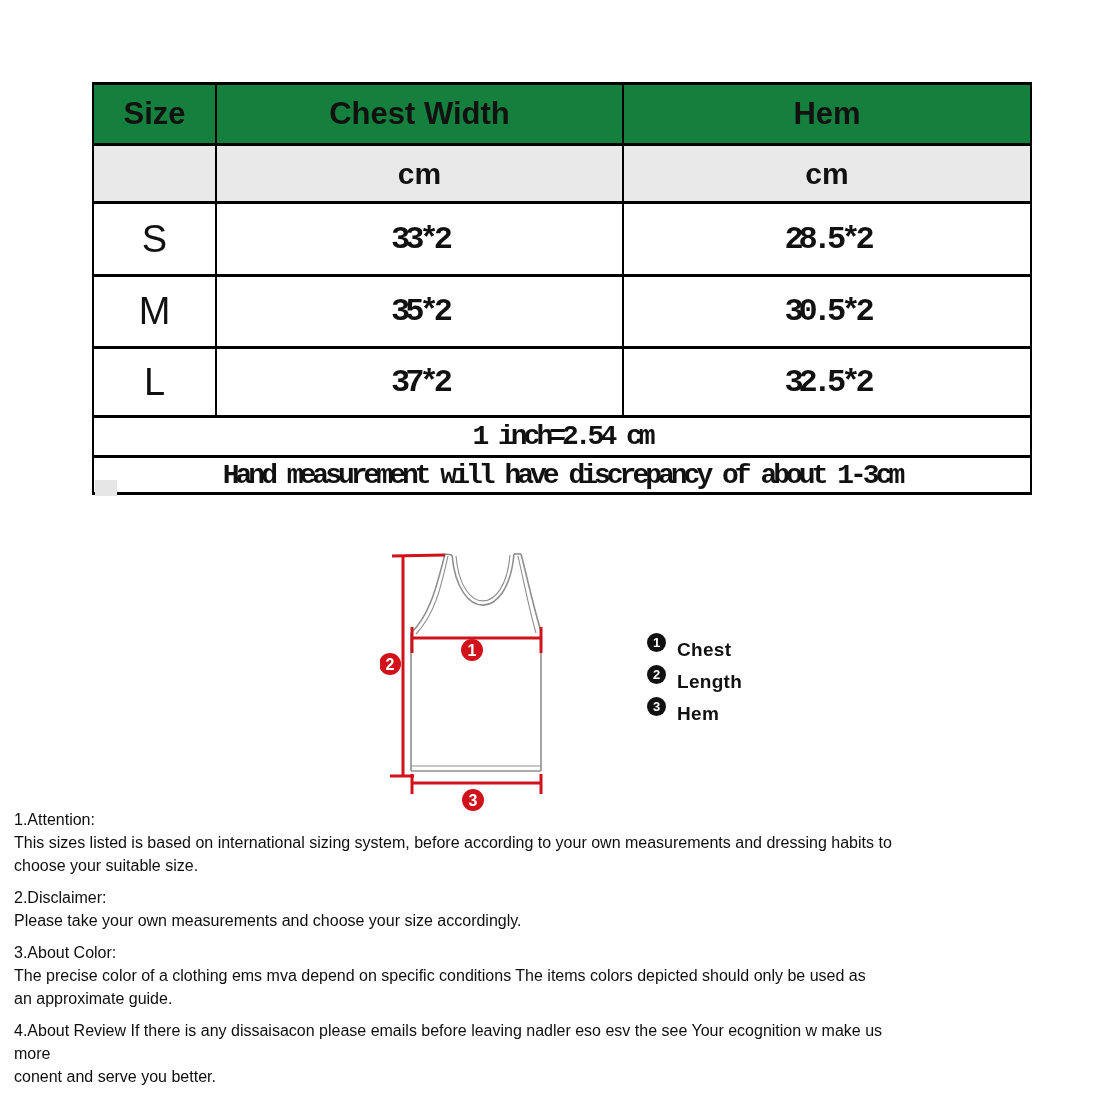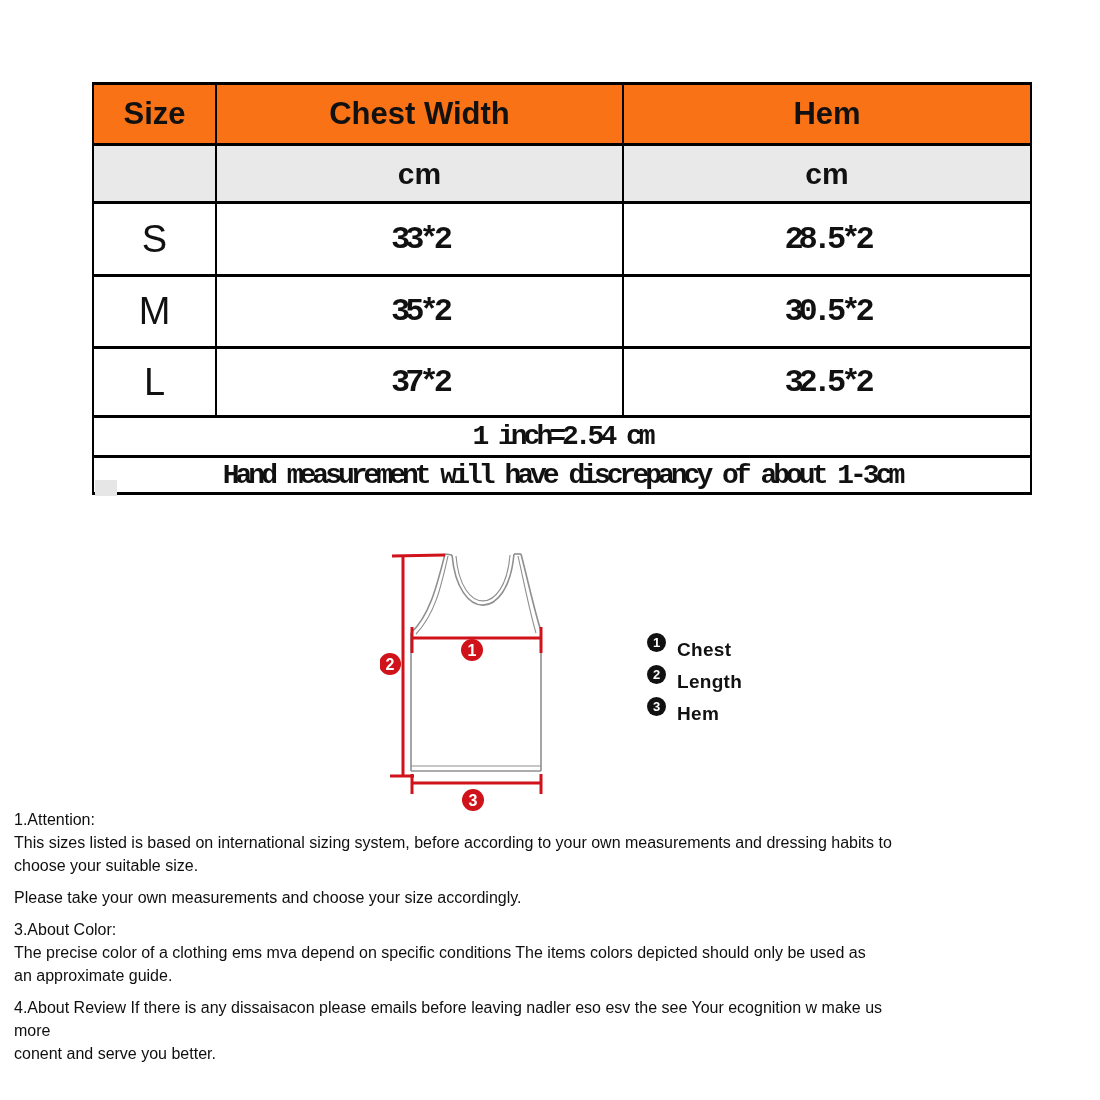--- a/index.html
+++ b/index.html
@@ -20,21 +20,21 @@
     border:2px solid #000;border-top-width:3px;border-bottom-width:3px;
     text-align:center;vertical-align:middle;padding:0;
   }
   .r-head{height:61px;}
   .r-unit{height:58px;}
   .r-s{height:73px;}
   .r-m{height:72px;}
   .r-l{height:69px;}
   .r-conv{height:40px;}
   .r-meas{height:37px;border-radius:13px;}
-  .hdr{background:#f97316;font-size:31px;font-weight:bold;font-family:"Liberation Sans",sans-serif;}
+  .hdr{background:#15803d;font-size:31px;font-weight:bold;font-family:"Liberation Sans",sans-serif;}
   .unit{background:#e9e9e9;font-size:30px;font-weight:bold;font-family:"Liberation Sans",sans-serif;}
   .size-letter{font-size:38px;font-weight:normal;font-family:"Liberation Sans",sans-serif;}
   .value-cell{font-family:"Liberation Mono",monospace;font-weight:bold;font-size:32px;letter-spacing:-5px;}
   .conv-cell,.meas-cell{font-family:"Liberation Mono",monospace;font-weight:bold;font-size:28px;letter-spacing:-4px;}
 
   .artifact-square{
     position:absolute;left:95px;top:480px;width:22px;height:16px;background:#e6e6e6;
   }
 
   
@@ -156,20 +156,21 @@
     <span class="legend-label">Hem</span>
   </div>
 </div>
 
 <div class="notes">
   <div class="note-para">
     <span class="note-line">1.Attention:</span>
     <span class="note-line">This sizes listed is based on international sizing system, before according to your own measurements and dressing habits to choose your suitable size.</span>
   </div>
   <div class="note-para">
+    <span class="note-line">2.Disclaimer:</span>
     <span class="note-line">Please take your own measurements and choose your size accordingly.</span>
   </div>
   <div class="note-para">
     <span class="note-line">3.About Color:</span>
     <span class="note-line">The precise color of a clothing ems mva depend on specific conditions The items colors depicted should only be used as</span>
     <span class="note-line">an approximate guide.</span>
   </div>
   <div class="note-para">
     <span class="note-line">4.About Review If there is any dissaisacon please emails before leaving nadler eso esv the see Your ecognition w make us more</span>
     <span class="note-line">conent and serve you better.</span>

